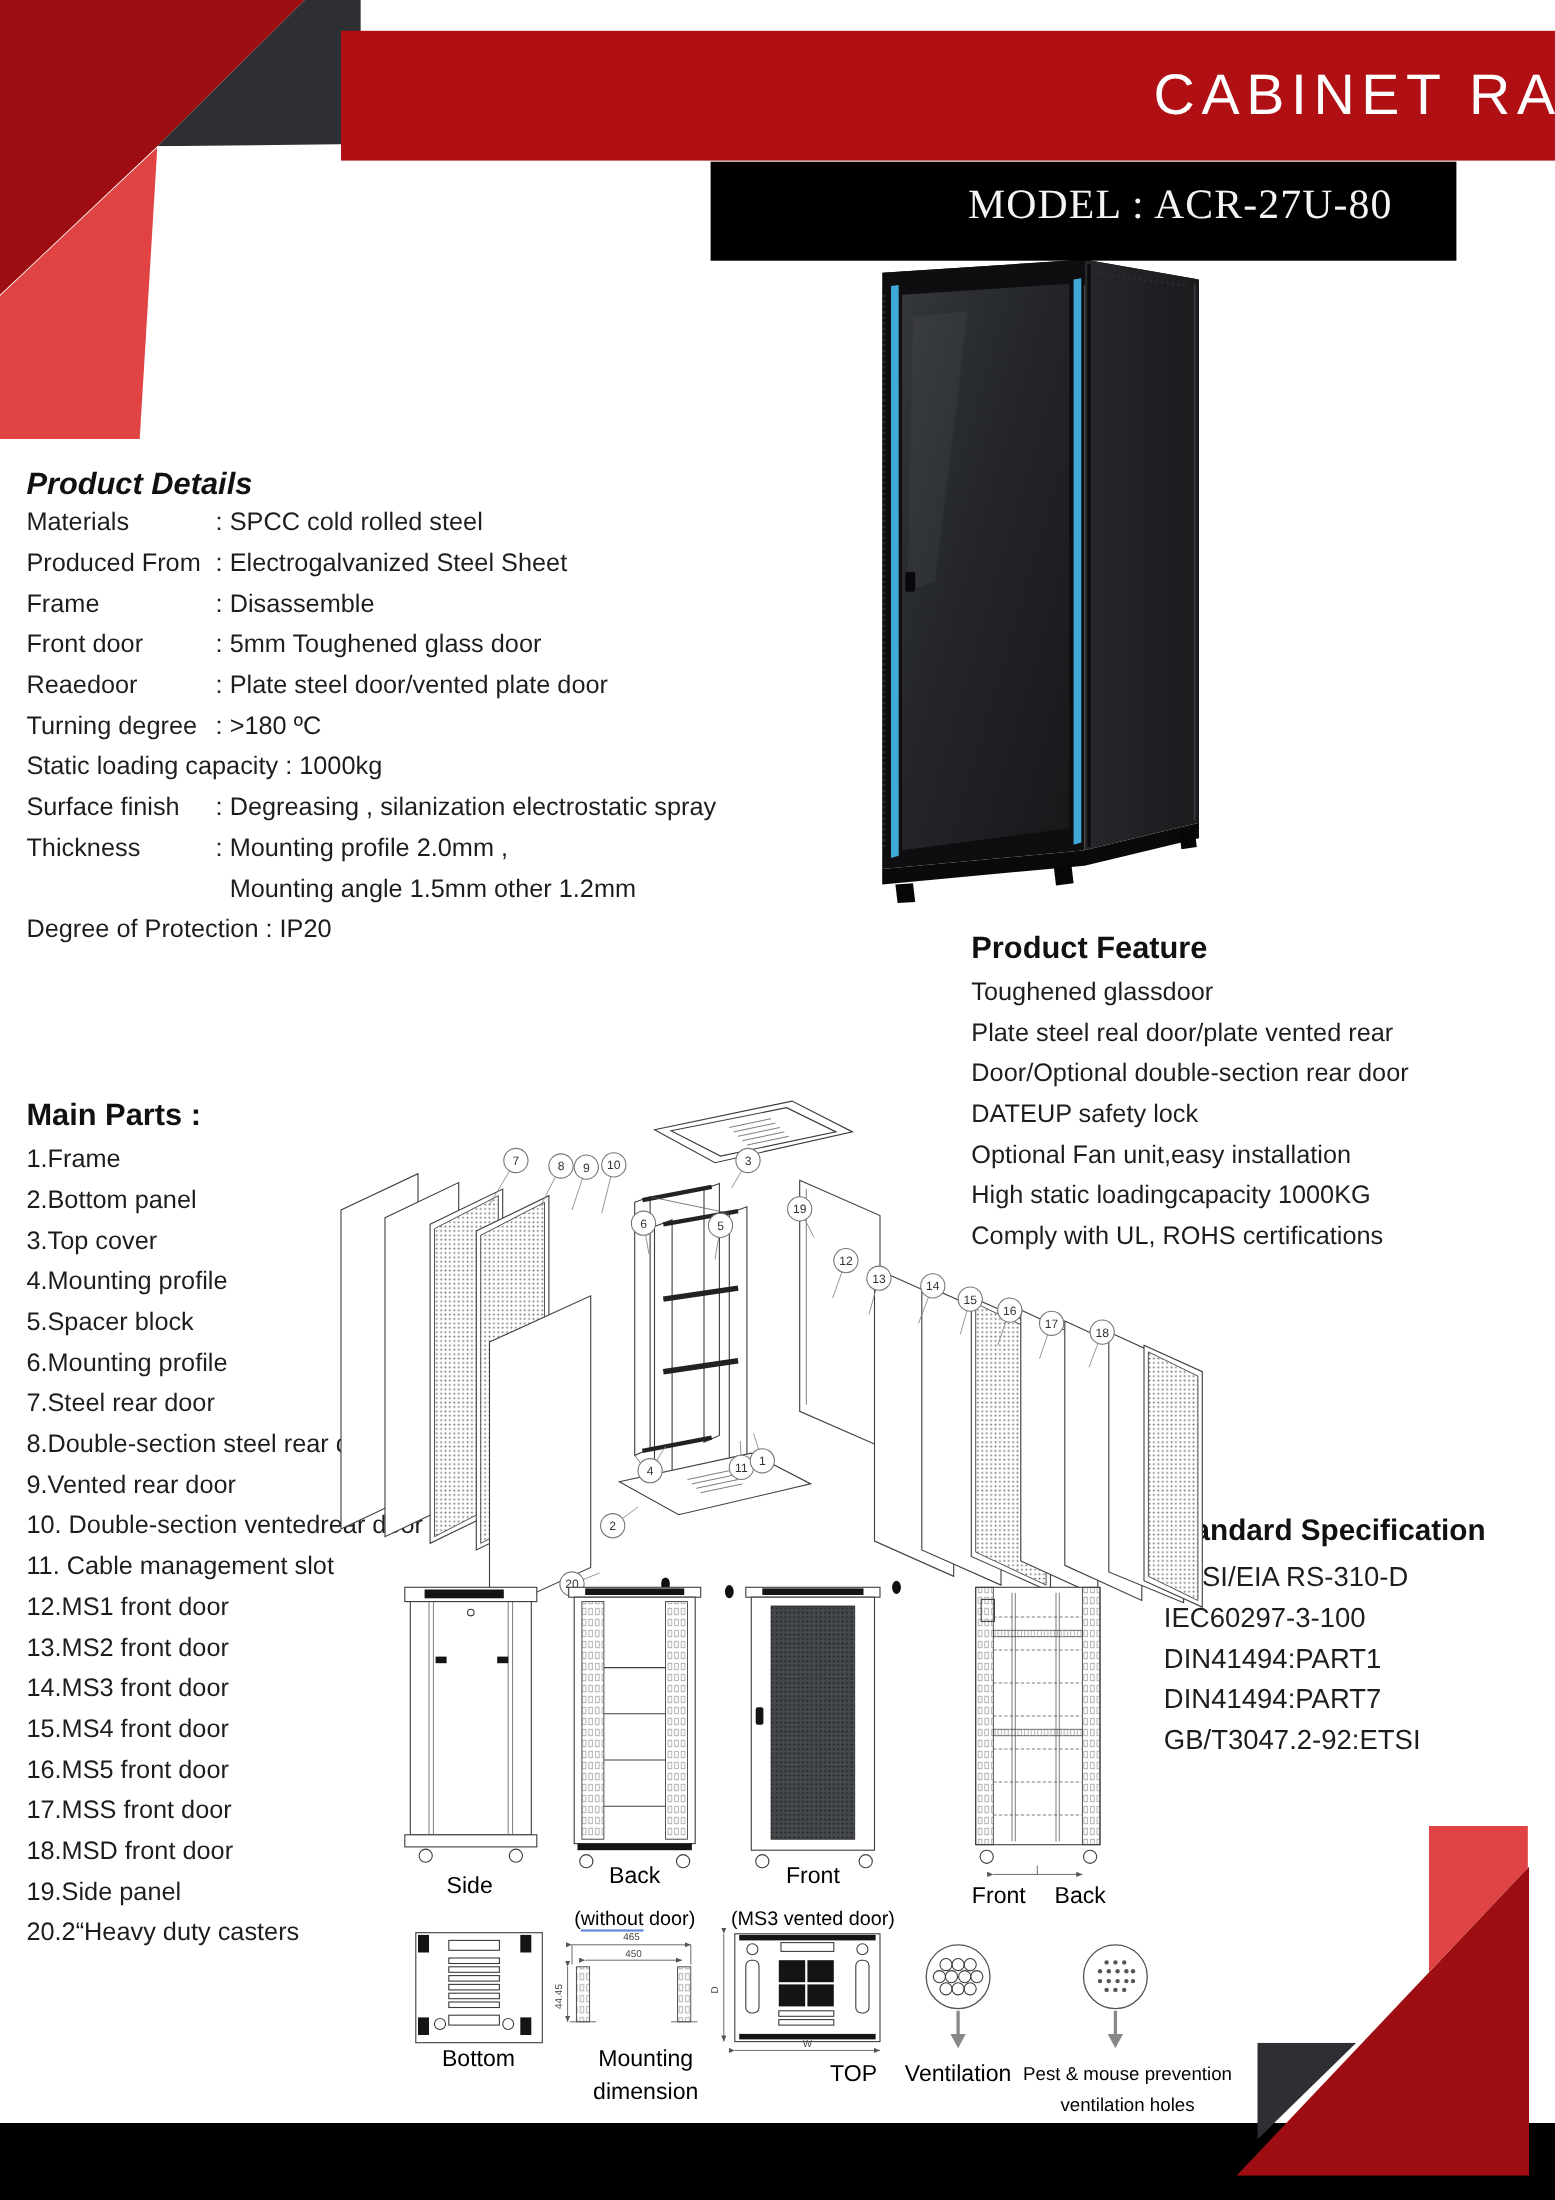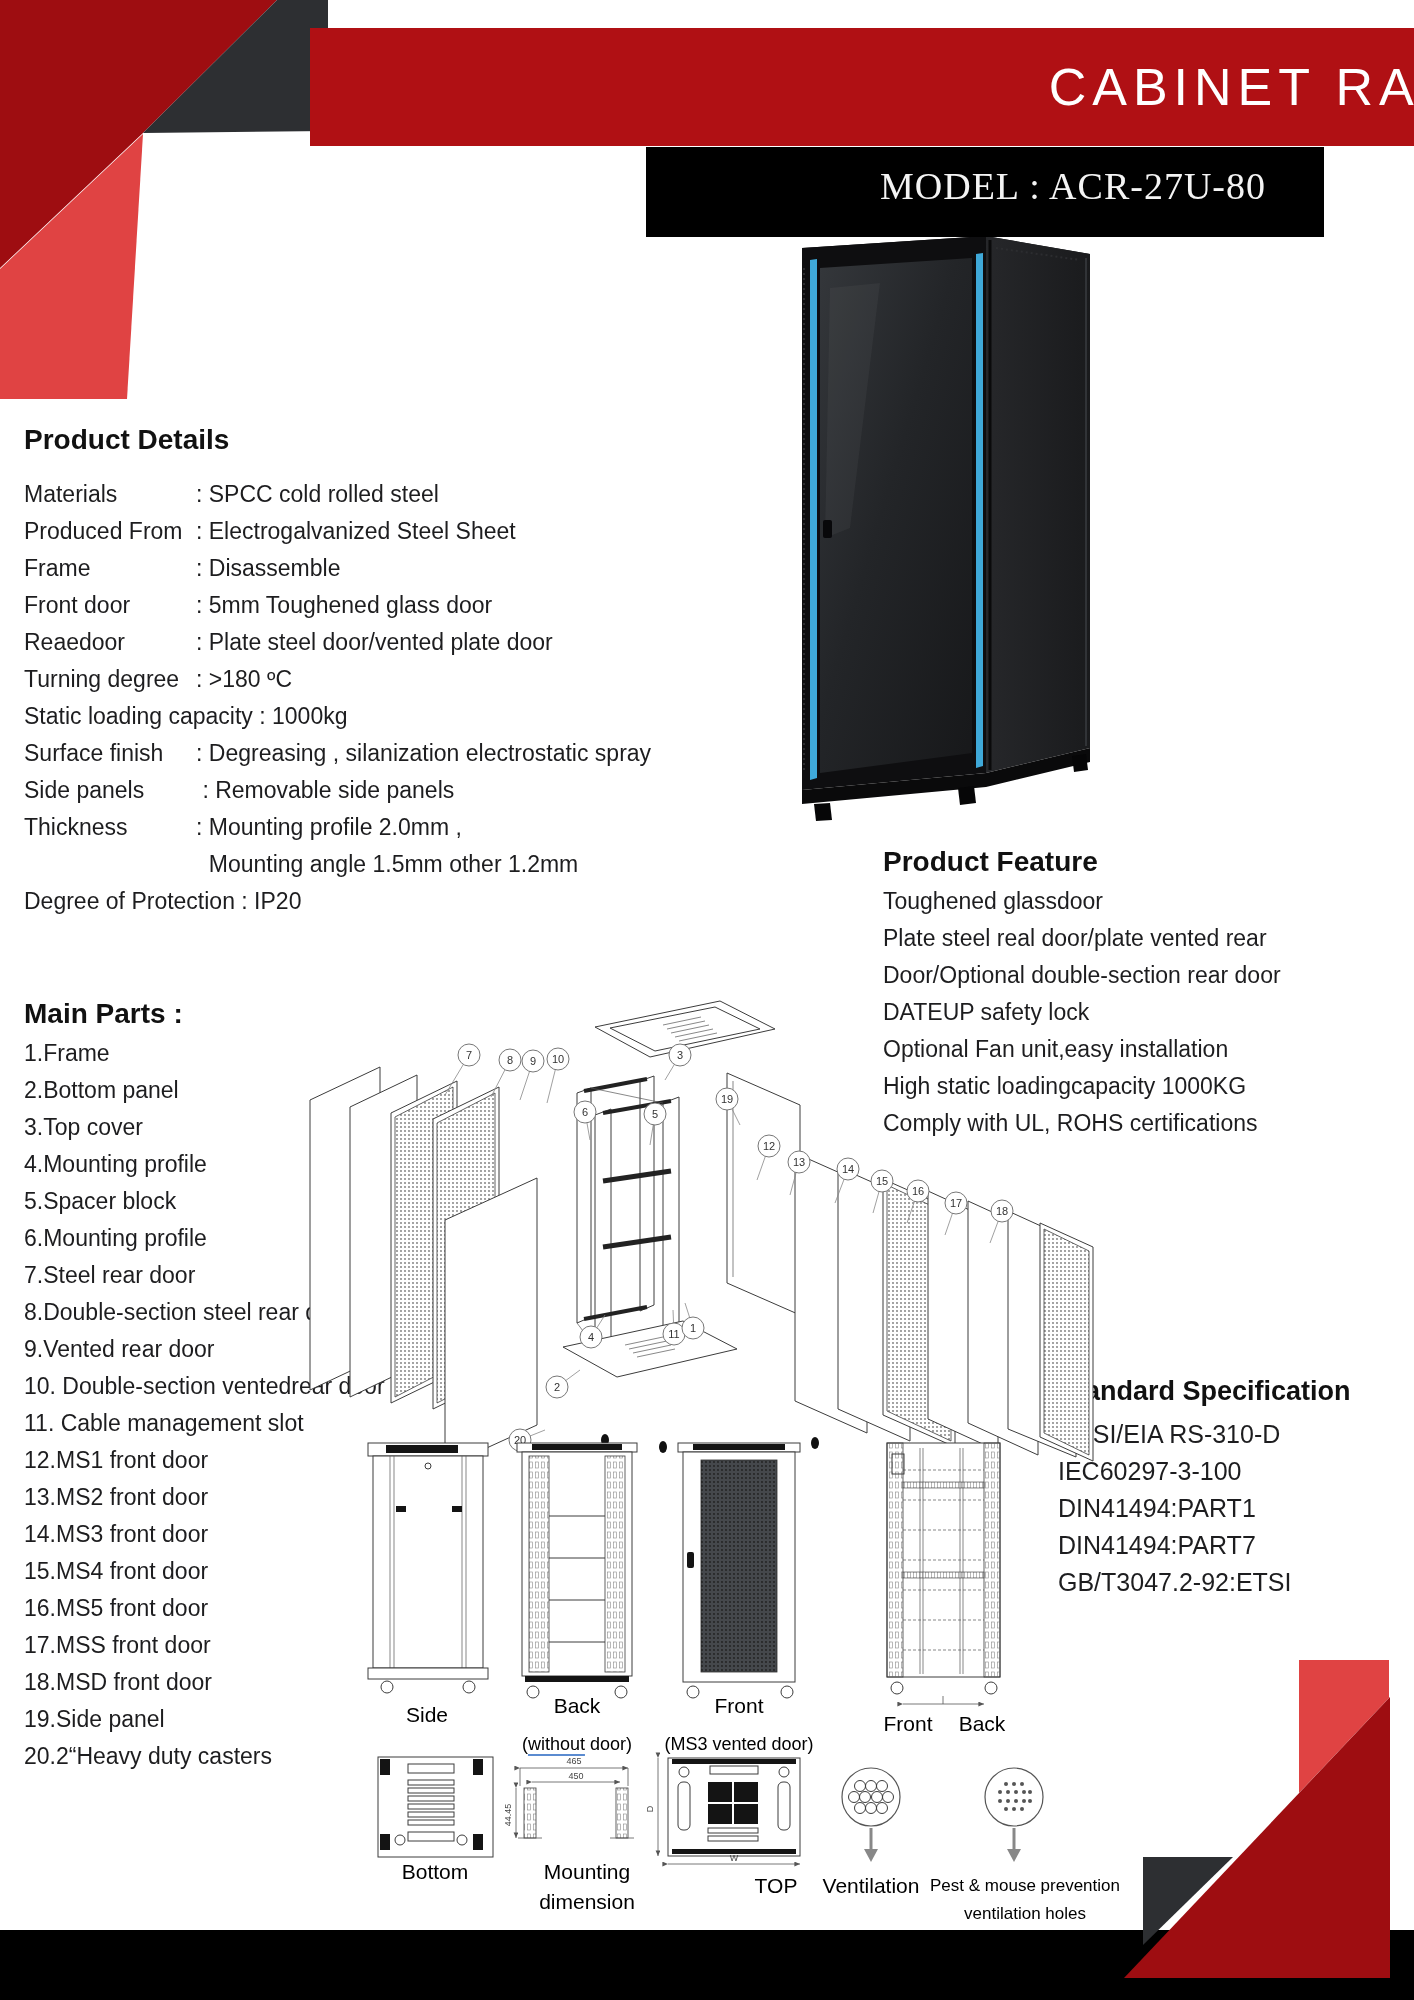--- a/index.html
+++ b/index.html
@@ -25,21 +25,21 @@
   .banner{left:310px;top:28px;width:1230px;height:118px;background:var(--banner-red);
       z-index:5;text-align:right;}
   .banner span{display:inline-block;line-height:118px;padding-right:36px;color:#fff;
       font-size:52px;font-weight:500;letter-spacing:6px;}
   .model-bar{left:646px;top:147px;width:678px;height:90px;background:#000;z-index:5;text-align:right;}
   .model-bar span{display:inline-block;line-height:78px;padding-right:58px;color:#f4f4f4;
       font-family:"Liberation Serif",serif;font-size:38px;letter-spacing:1px;}
   
   h2{margin:0;font-size:28px;font-weight:bold;color:#111;}
   .sec-details{left:24px;top:424px;width:710px;}
-  .sec-details h2{margin-bottom:20px;}
+  .sec-details h2{margin-bottom:0;font-style:italic;}
   .pd-row{font-size:23px;line-height:37px;white-space:pre;}
   .pd-row .lbl{display:inline-block;min-width:172px;vertical-align:top;}
   .pd-row .val{white-space:pre;}
   .sec-parts{left:24px;top:998px;width:500px;}
   .sec-parts h2{margin-bottom:5px;}
   .mp-item{font-size:23px;line-height:37px;white-space:nowrap;}
   .sec-feature{left:883px;top:846px;width:430px;}
   .sec-feature h2{margin-bottom:5px;}
   .pf-line{font-size:23px;line-height:37px;white-space:nowrap;}
   .sec-spec{left:1058px;top:1376px;width:340px;}
@@ -117,21 +117,20 @@
     <div>
 
     <div class="pd-row"><span class="lbl">Materials</span><span class="val">: SPCC cold rolled steel</span></div>
         <div class="pd-row"><span class="lbl">Produced From</span><span class="val">: Electrogalvanized Steel Sheet</span></div>
         <div class="pd-row"><span class="lbl">Frame</span><span class="val">: Disassemble</span></div>
         <div class="pd-row"><span class="lbl">Front door</span><span class="val">: 5mm Toughened glass door</span></div>
         <div class="pd-row"><span class="lbl">Reaedoor</span><span class="val">: Plate steel door/vented plate door</span></div>
         <div class="pd-row"><span class="lbl">Turning degree</span><span class="val">: &gt;180 ºC</span></div>
         <div class="pd-row"><span class="lbl">Static loading capacity</span><span class="val"> : 1000kg</span></div>
         <div class="pd-row"><span class="lbl">Surface finish</span><span class="val">: Degreasing , silanization electrostatic spray</span></div>
-        <div class="pd-row"><span class="lbl">Side panels</span><span class="val"> : Removable side panels</span></div>
         <div class="pd-row"><span class="lbl">Thickness</span><span class="val">: Mounting profile 2.0mm ,</span></div>
         <div class="pd-row"><span class="lbl"></span><span class="val">  Mounting angle 1.5mm other 1.2mm</span></div>
         <div class="pd-row"><span class="lbl">Degree of Protection</span><span class="val"> : IP20</span></div>
       </div>
   </section>
 
   <section class="abs sec-feature">
     <h2>Product Feature</h2>
     <div>
 

